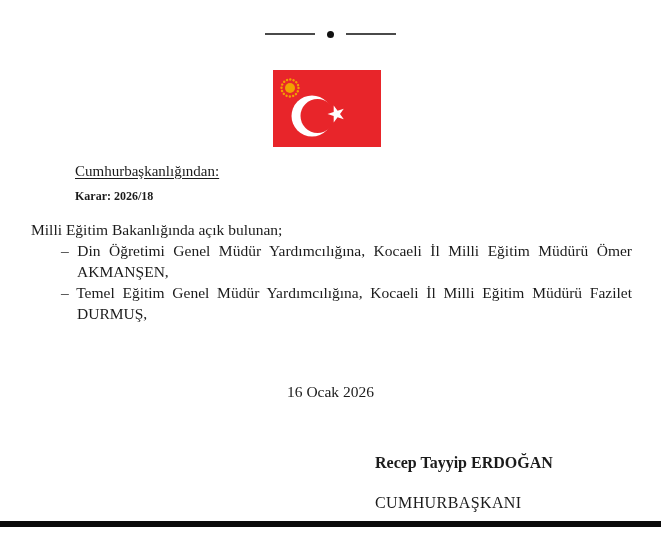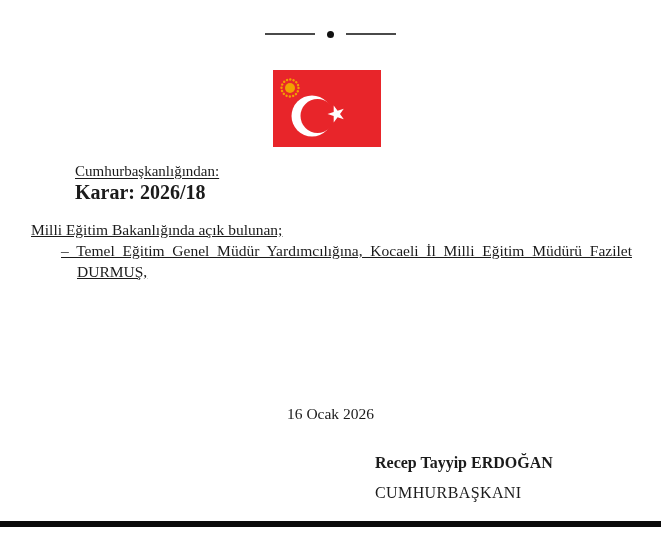--- a/index.html
+++ b/index.html
@@ -45,64 +45,62 @@
   
   .issuer {
     position: absolute;
     left: 75px; top: 163px;
     font-size: 15px;
     text-decoration: underline;
     text-underline-offset: 2px;
   }
   .decision {
     position: absolute;
-    left: 75px; top: 181px;
-    font-size: 20px;
+    left: 75px; top: 189px;
+    font-size: 12px;
     font-weight: bold;
   }
 
   
   .body-text {
     position: absolute;
     left: 31px; top: 219px;
     width: 601px;
     font-size: 15.5px;
     line-height: 21px;
-    text-decoration: underline;
   }
   .body-text .item {
     padding-left: 46px;
     text-indent: -16px;
     text-align: justify;
     text-align-last: left;
   }
 
   
   .date-line {
     position: absolute;
     top: 383px; left: 0; right: 0;
     text-align: center;
     font-size: 15.5px;
-    margin-top: 22px;
   }
 
   
   .signature {
     position: absolute;
     left: 375px; top: 453px;
     width: 256px;
     text-align: left;
   }
   .signature .sig-name {
     font-size: 16px;
     font-weight: bold;
     line-height: 20px;
   }
   .signature .sig-title {
-    margin-top: 10px;
+    margin-top: 20px;
     font-size: 16px;
     line-height: 20px;
     letter-spacing: 0.4px;
   }
 
   
   .bottom-bar {
     position: absolute;
     left: 0; right: 0; top: 521px;
     height: 6px;
@@ -132,20 +130,21 @@
 
       <polygon points="54.5,44 60.7,41.9 60.7,35.4 64.6,40.7 70.8,38.7 67,44 70.8,49.3 64.6,47.3 60.7,52.6 60.7,46.1" fill="#ffffff"></polygon>
     </svg>
   </div>
 
   <div class="issuer">Cumhurbaşkanlığından:</div>
   <div class="decision">Karar: 2026/18</div>
 
   <div class="body-text">
     <div class="intro">Milli Eğitim Bakanlığında açık bulunan;</div>
+    <div class="item">– Din Öğretimi Genel Müdür Yardımcılığına, Kocaeli İl Milli Eğitim Müdürü Ömer AKMANŞEN,</div>
     <div class="item">– Temel Eğitim Genel Müdür Yardımcılığına, Kocaeli İl Milli Eğitim Müdürü Fazilet DURMUŞ,</div>
   </div>
 
   <div class="date-line">16 Ocak 2026</div>
 
   <div class="signature">
     <div class="sig-name">Recep Tayyip ERDOĞAN</div>
     <div class="sig-title">CUMHURBAŞKANI</div>
   </div>
 

